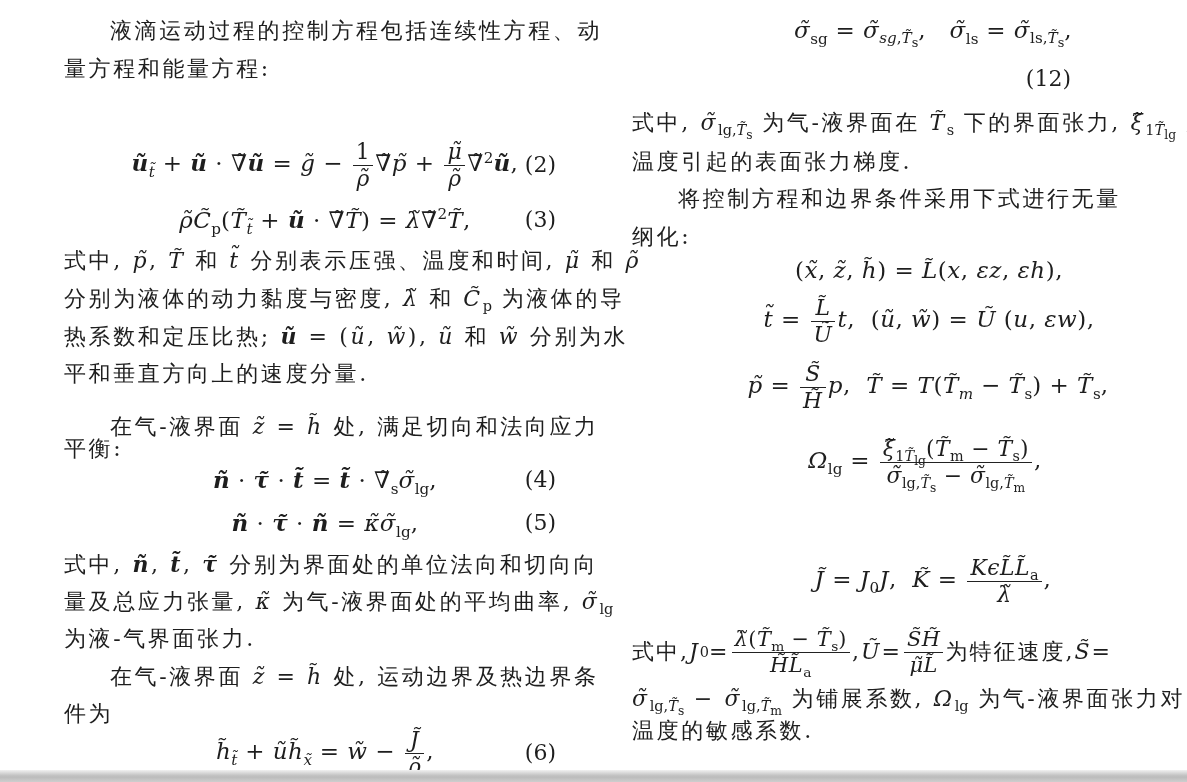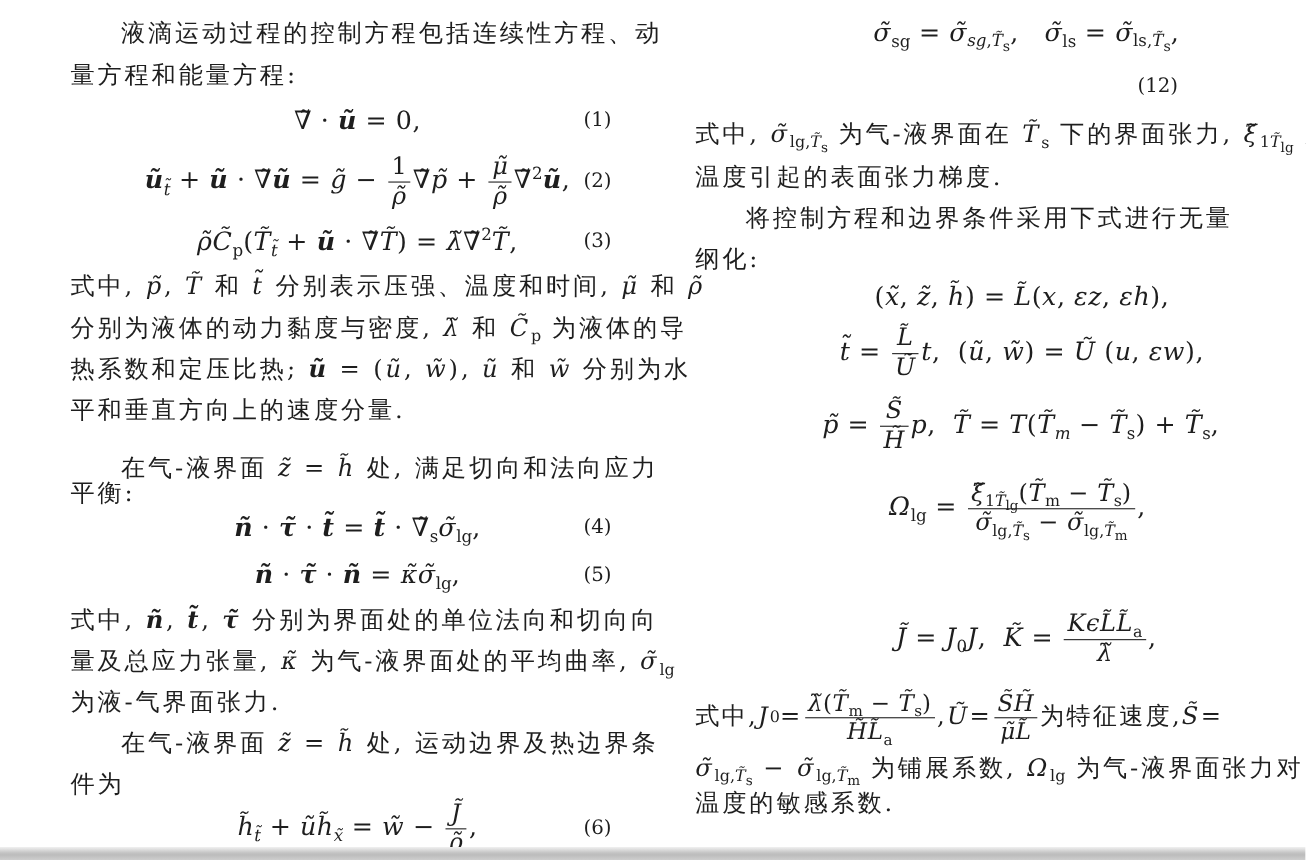--- a/index.html
+++ b/index.html
@@ -14,42 +14,38 @@
   .tl.tall{display:flex;align-items:center;letter-spacing:2px;}
   .m{font-style:italic;}
   .mb{font-style:italic;font-weight:bold;}
   sub,sup{font-size:66%;letter-spacing:0;line-height:0;}
   sub sub{font-size:85%;}
   .eq{position:absolute;left:0;right:0;display:flex;align-items:center;
       justify-content:center;font-size:23px;line-height:1.25;letter-spacing:0.5px;
       white-space:nowrap;}
   .eq.lft{justify-content:center;}
   .eq .num{position:absolute;top:50%;transform:translateY(-50%);
-      font-style:normal;font-size:18px;letter-spacing:0;}
+      font-style:normal;font-size:22px;letter-spacing:0;}
   .col-left .eq .num{right:30px;}
   .col-right .eq .num{right:85px;}
   .fr{display:inline-block;vertical-align:middle;text-align:center;letter-spacing:0.5px;margin:0 2px;}
   .fr .n,.fr .d{display:block;line-height:1.18;padding:0 3px;font-size:95%;}
   .fr .d{border-top:1.5px solid #222;}
   .bar{position:absolute;left:0;bottom:0;width:100%;height:12px;
        background:linear-gradient(180deg,#f1f1f1 0%,#c3c3c3 45%,#bcbcbc 60%,#cecece 100%);}
 </style>
 </head>
 <body>
 
 <div class="page">
 
   <div class="col col-left">
     <div class="tl indent" style="top:16px">液滴运动过程的控制方程包括连续性方程、动</div>
     <div class="tl" style="top:54px">量方程和能量方程:</div>
 
-    <div class="eq" style="top:92px;height:36px">
-      <span class="eqb">∇̃ · <span class="mb">ũ</span> = 0,</span>
-      <span class="num">(1)</span>
-    </div>
     <div class="eq" style="top:136px;height:58px">
       <span class="eqb"><span class="mb">ũ</span><sub><span class="m">t̃</span></sub> + <span class="mb">ũ</span> · ∇̃<span class="mb">ũ</span> = <span class="m">g̃</span> − <span class="fr"><span class="n">1</span><span class="d"><span class="m">ρ̃</span></span></span>∇̃<span class="m">p̃</span> + <span class="fr"><span class="n"><span class="m">μ̃</span></span><span class="d"><span class="m">ρ̃</span></span></span>∇̃<sup>2</sup><span class="mb">ũ</span>,</span>
       <span class="num">(2)</span>
     </div>
     <div class="eq" style="top:201px;height:38px">
       <span class="eqb"><span class="m">ρ̃C̃</span><sub>p</sub>(<span class="m">T̃</span><sub><span class="m">t̃</span></sub> + <span class="mb">ũ</span> · ∇̃<span class="m">T̃</span>) = <span class="m">λ̃</span>∇̃<sup>2</sup><span class="m">T̃</span>,</span>
       <span class="num">(3)</span>
     </div>
 
     <div class="tl" style="top:246px">式中, <span class="m">p̃</span>, <span class="m">T̃</span> 和 <span class="m">t̃</span> 分别表示压强、温度和时间, <span class="m">μ̃</span> 和 <span class="m">ρ̃</span></div>

